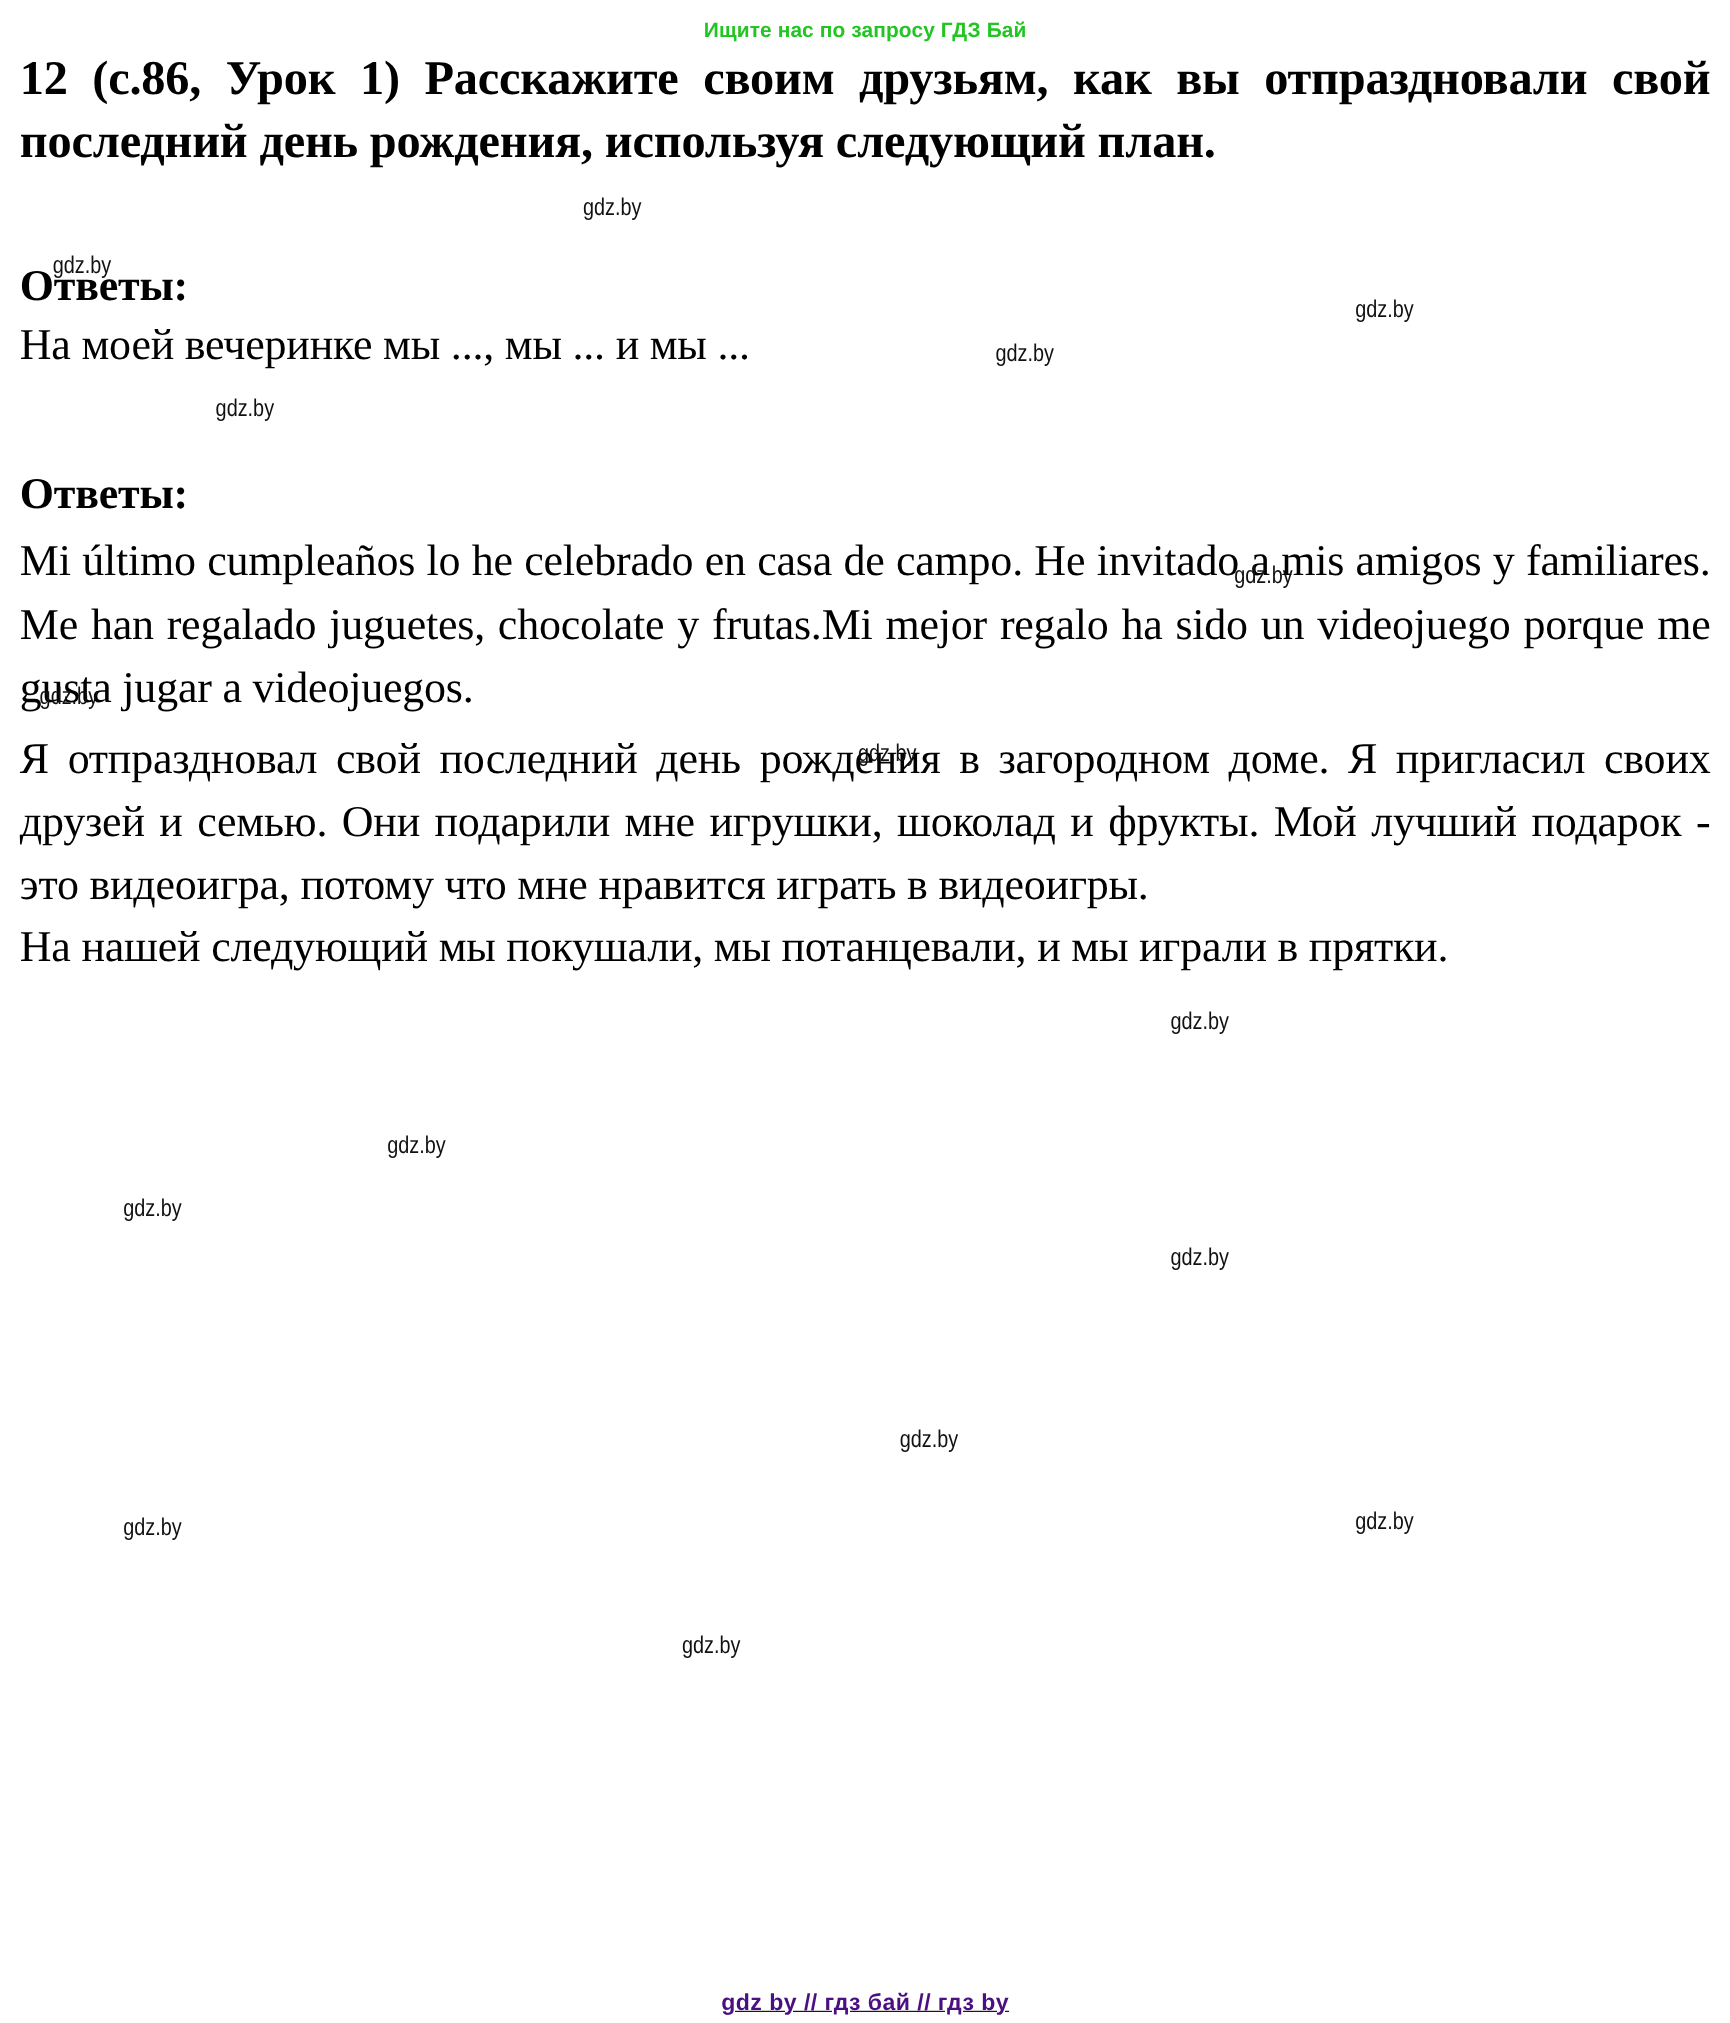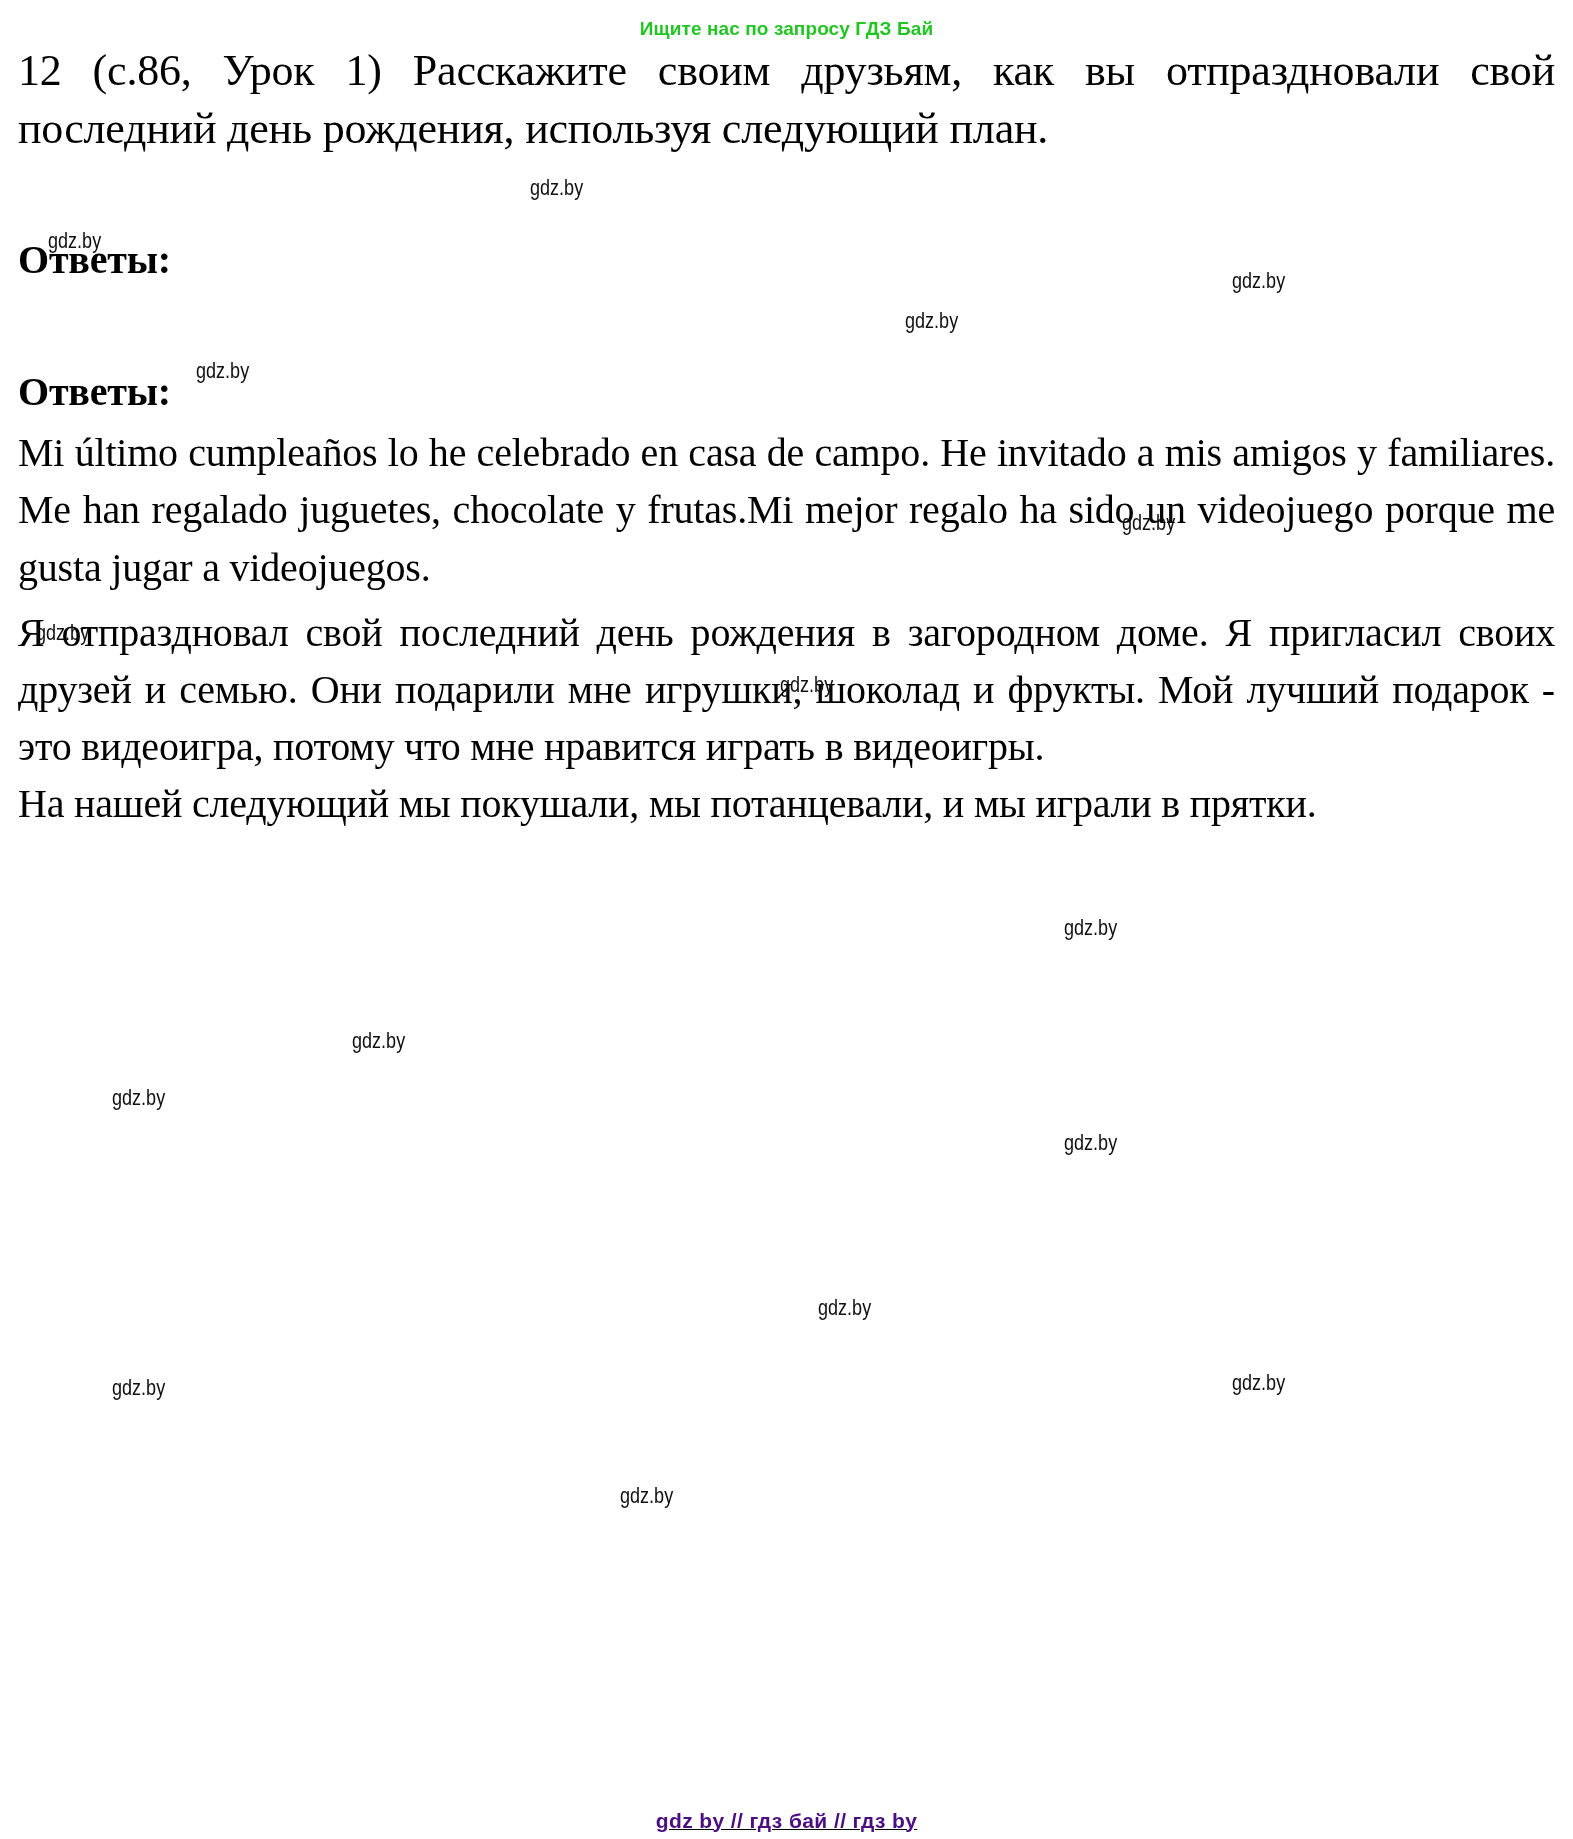--- a/index.html
+++ b/index.html
@@ -44,21 +44,21 @@
     top: 30px;
     left: 0;
     width: 1573px;
     padding: 0 18px 0 18px;
     box-sizing: border-box;
   }
 
   
   .task-heading {
     font-family: "Liberation Serif", "DejaVu Serif", serif;
-    font-weight: 400;
+    font-weight: 700;
     font-size: 44px;
     line-height: 1.32;
     text-align: justify;
     text-align-last: left;
     margin: 12px 0 0 0;
     letter-spacing: -0.2px;
   }
 
   
   .section-label {
@@ -125,20 +125,21 @@
   <span class="promo-text" style="color: rgb(34, 197, 34);">Ищите нас по запросу ГДЗ Бай</span>
 </div>
 
 <div class="content">
 
   <h1 class="task-heading">12 (с.86, Урок 1) Расскажите своим друзьям, как вы отпраздновали свой последний день рождения, используя следующий план.</h1>
 
   <div class="section-label label-perevod">Ответы:</div>
 
 
+  <p class="body-par par-tight">На моей вечеринке мы ..., мы ... и мы ...</p>
 
   <div class="section-label label-otvety">Ответы:</div>
 
   <p class="body-par par-gap-top-sm">Mi último cumpleaños lo he celebrado en casa de campo. He invitado a mis amigos y familiares. Me han regalado juguetes, chocolate y frutas.Mi mejor regalo ha sido un videojuego porque me gusta jugar a videojuegos.</p>
 
 
 
   <p class="body-par par-gap-top-sm">Я отпраздновал свой последний день рождения в загородном доме. Я пригласил своих друзей и семью. Они подарили мне игрушки, шоколад и фрукты. Мой лучший подарок - это видеоигра, потому что мне нравится играть в видеоигры.</p>
 
   <p class="body-par par-tight">На нашей следующий мы покушали, мы потанцевали, и мы играли в прятки.</p>

